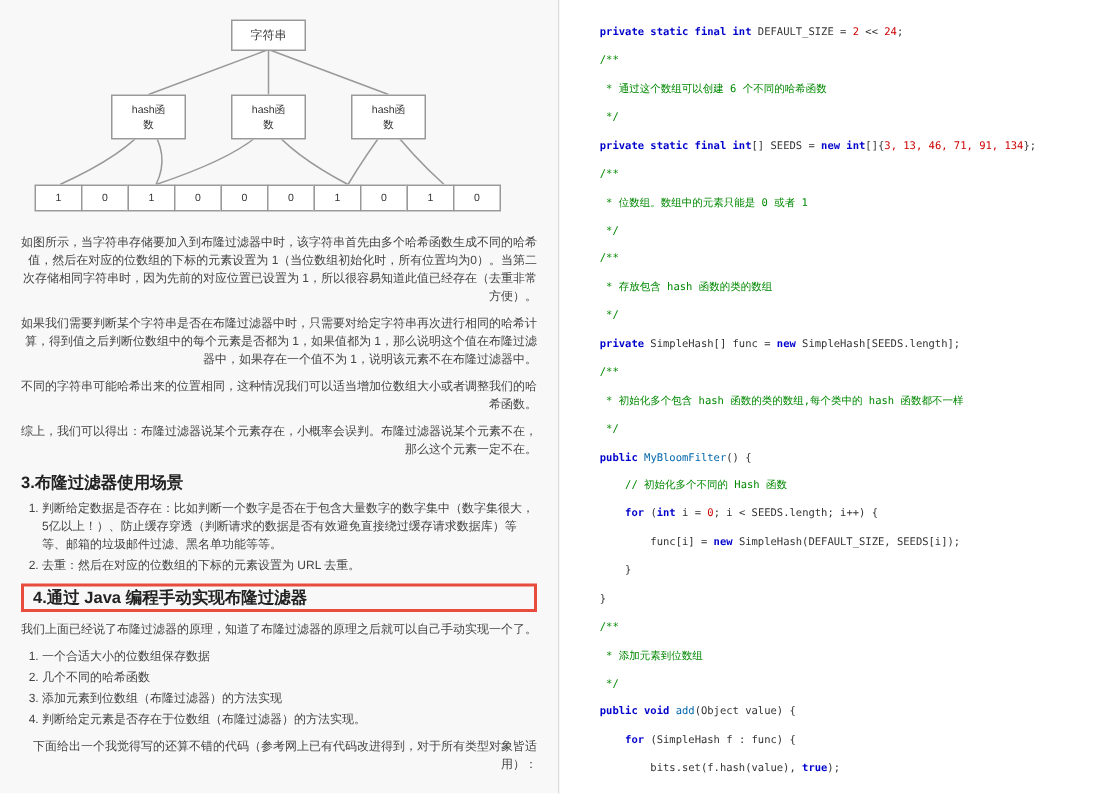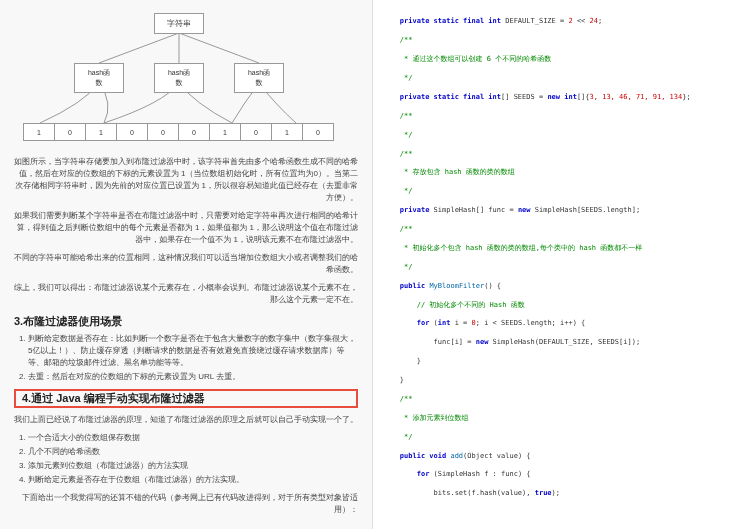--- a/index.html
+++ b/index.html
@@ -92,20 +92,21 @@
 
 </div>
 
 <div class="right">
 <div><span class="kw">    private static final int</span> DEFAULT_SIZE = <span class="num">2</span> &lt;&lt; <span class="num">24</span>;</div>
 <div class="cm">    /**</div>
 <div class="cm">     * 通过这个数组可以创建 6 个不同的哈希函数</div>
 <div class="cm">     */</div>
 <div><span class="kw">    private static final int</span>[] SEEDS = <span class="kw">new int</span>[]{<span class="num">3, 13, 46, 71, 91, 134</span>};</div>
 <div class="cm">    /**</div>
+<div class="cm">     * 位数组。数组中的元素只能是 0 或者 1</div>
 <div class="cm">     */</div>
 <div class="cm">    /**</div>
 <div class="cm">     * 存放包含 hash 函数的类的数组</div>
 <div class="cm">     */</div>
 <div><span class="kw">    private</span> SimpleHash[] func = <span class="kw">new</span> SimpleHash[SEEDS.length];</div>
 <div class="cm">    /**</div>
 <div class="cm">     * 初始化多个包含 hash 函数的类的数组,每个类中的 hash 函数都不一样</div>
 <div class="cm">     */</div>
 <div><span class="kw">    public</span> <span class="fn">MyBloomFilter</span>() {</div>
 <div class="cm">        // 初始化多个不同的 Hash 函数</div>

